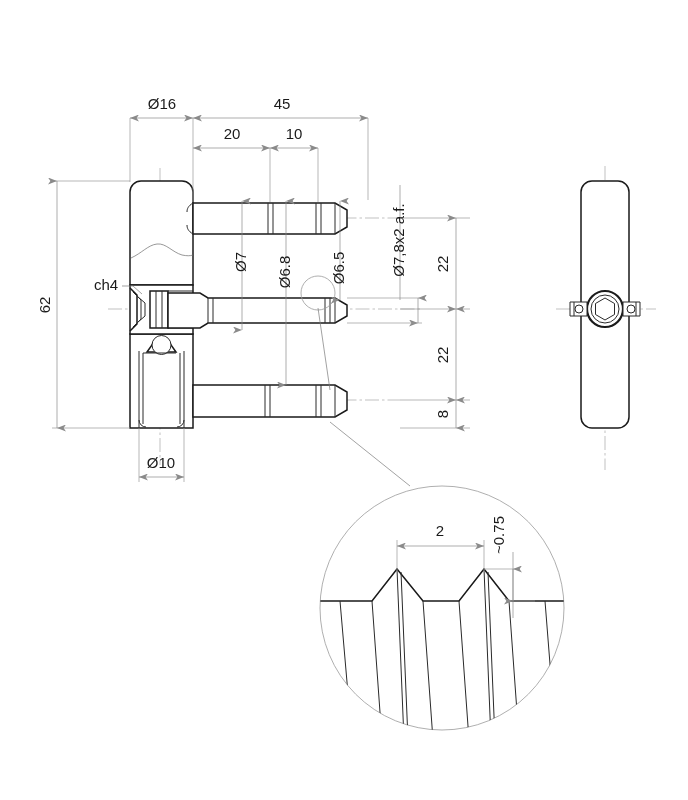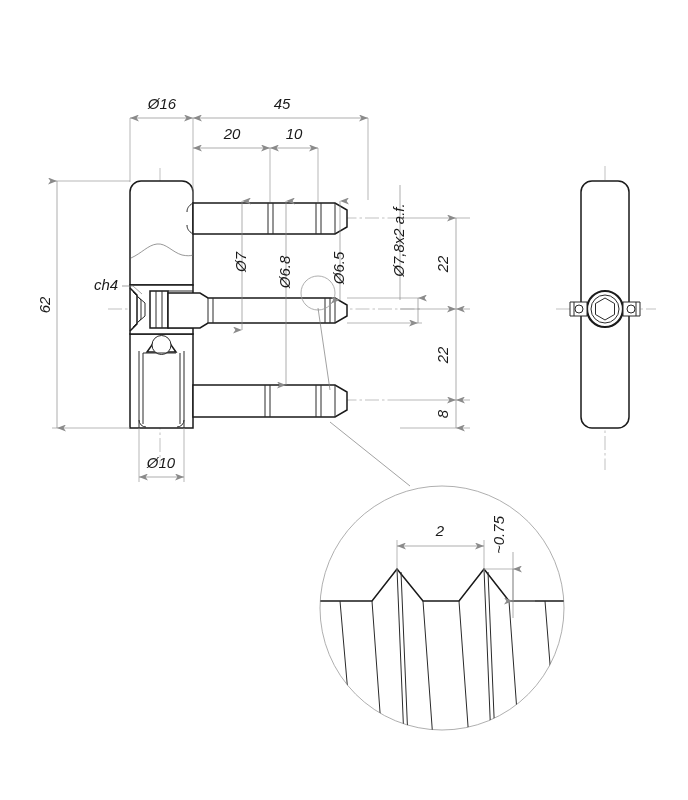--- a/index.html
+++ b/index.html
@@ -10,21 +10,20 @@
   body {
     width: 688px;
     height: 800px;
     font-family: "Liberation Sans", sans-serif;
     overflow: hidden;
   }
   #drawing-root {
     position: relative;
     width: 688px;
     height: 792px;
-    font-style: italic;
   }
   svg#tech-drawing {
     display: block;
     width: 688px;
     height: 800px;
   }
   .outline {
     fill: none;
     stroke: #1a1a1a;
     stroke-width: 1.5;

